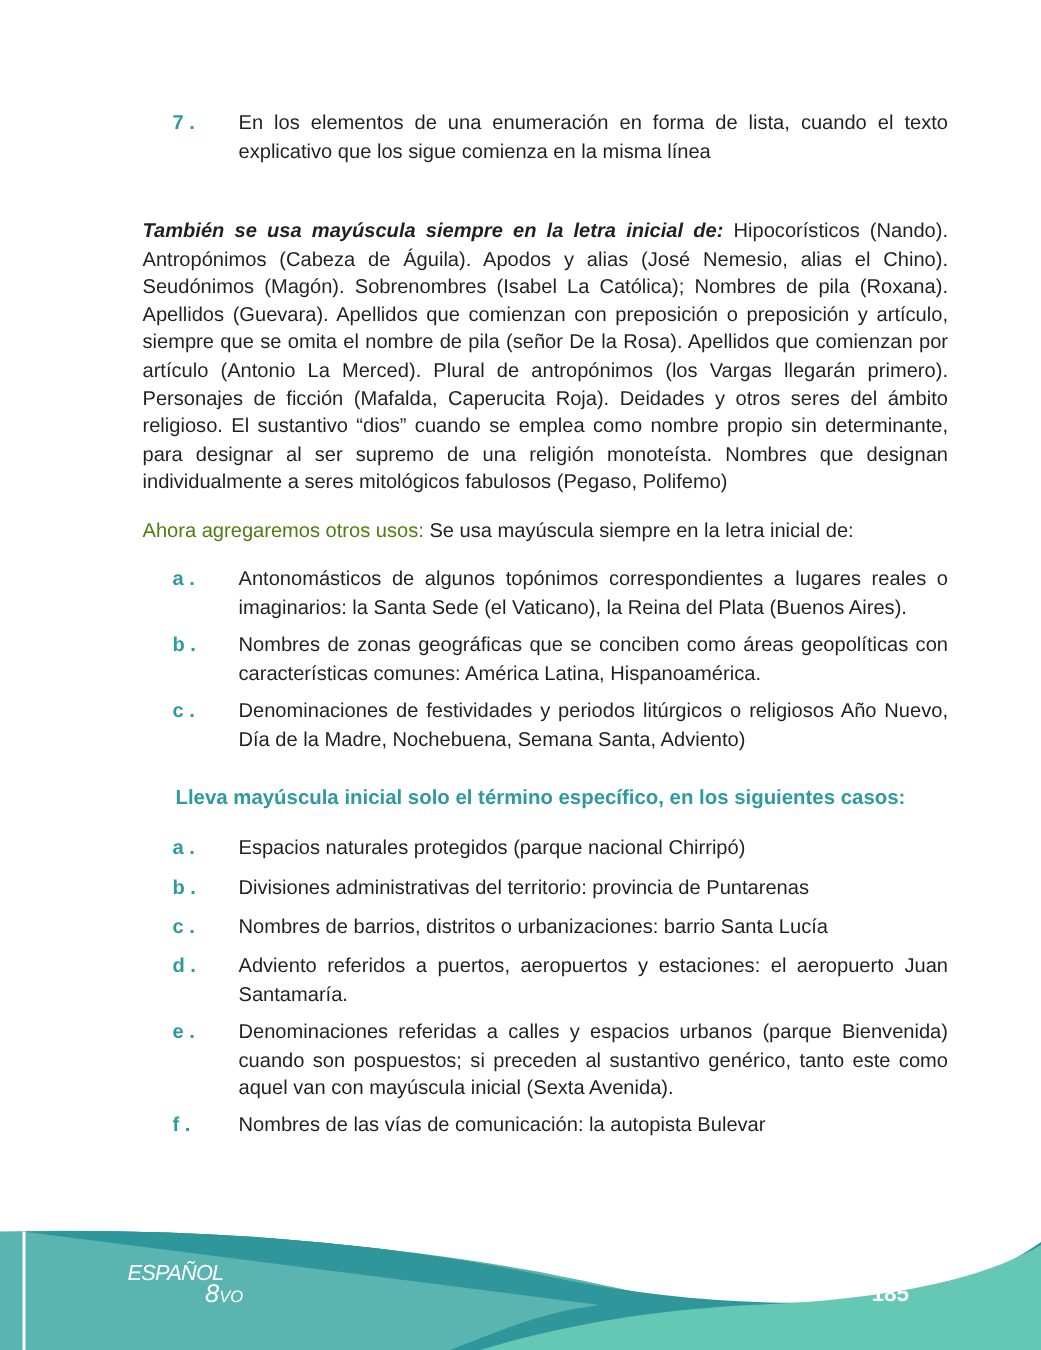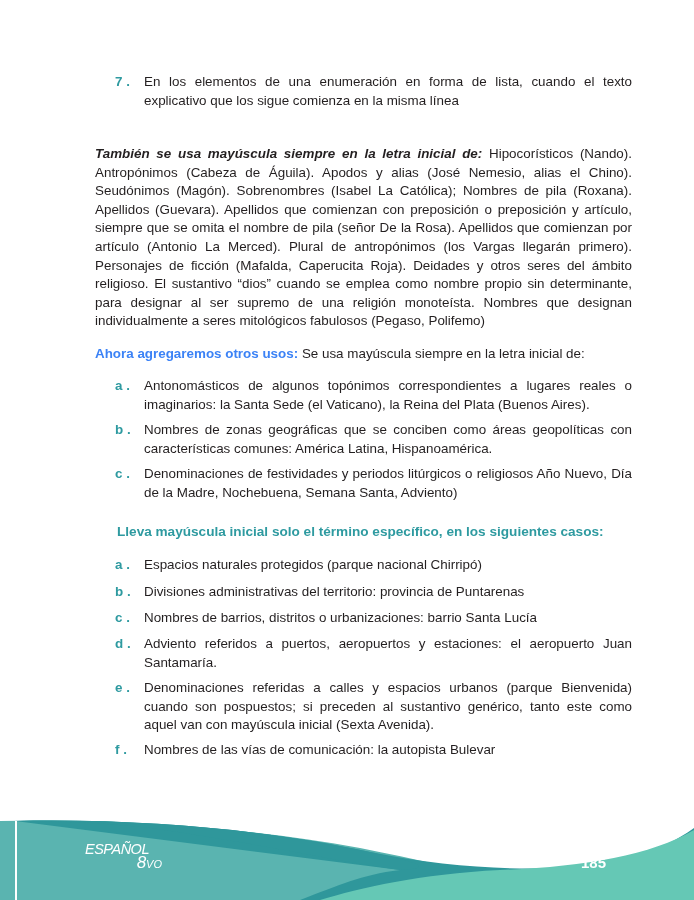--- a/index.html
+++ b/index.html
@@ -15,27 +15,27 @@
     font-size: 13.4px; line-height: 18.6px;
   }
   .item {
     position: absolute; left: 20px; width: 517px;
     text-align: justify;
   }
   .item .lbl {
     position: absolute; left: 0; top: 0; width: 30px;
     color: #2e9aa0; font-weight: bold; white-space: pre;
   }
-  .item .txt { display: block; margin-left: 29px; text-align: justify; }
+  .item .txt { display: block; margin-left: 44px; text-align: justify; }
   .para {
     position: absolute; left: 0; width: 537px; text-align: justify;
   }
   .para .lead { font-weight: bold; font-style: italic; }
   .heading { position: absolute; left: 0; width: 537px; }
-  .heading .h-lead { color: #3b82f6; font-weight: bold; }
+  .heading .h-lead { color: #4d7c0f; font-weight: normal; }
   .heading.bold-teal { color: #2e9aa0; font-weight: bold; font-size: 13.6px; margin-left: 22px; }
 
   .footer { position: absolute; left: 0; top: 800px; width: 694px; height: 100px; }
   .logo {
     position: absolute; left: 72px; top: 842px; width: 90px;
     color: #ffffff; font-style: italic; text-align: center;
     line-height: 14px;
   }
   .logo .l1 { display: block; font-size: 14.5px; letter-spacing: -0.5px; }
   .logo .l2 { display: block; font-size: 17px; margin-top: 0px; text-align: right; }

